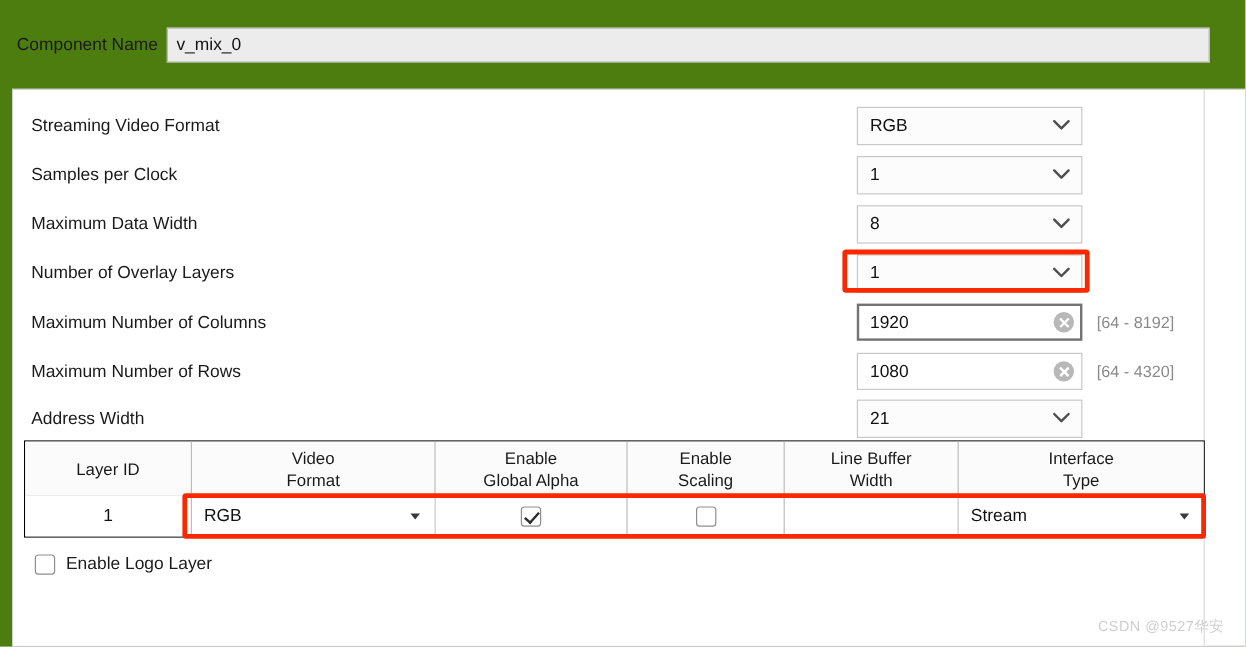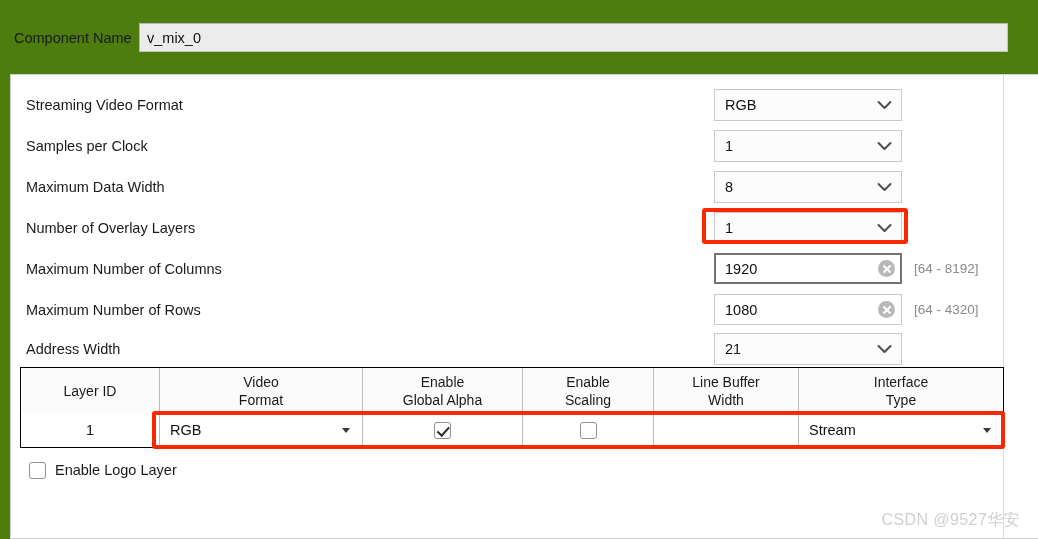--- a/index.html
+++ b/index.html
@@ -247,21 +247,21 @@
   #logo-label {
     font-size: 14.5px;
     color: #1a1a1a;
     white-space: nowrap;
   }
 
   
   #watermark {
     position: absolute;
     right: 18px; bottom: 8px;
-    font-size: 16px;
+    font-size: 12px;
     color: #cfcfcf;
     letter-spacing: 0.4px;
     user-select: none;
     z-index: 60;
     margin-top: 42px;
   }
 </style>
 </head>
 <body>
 

